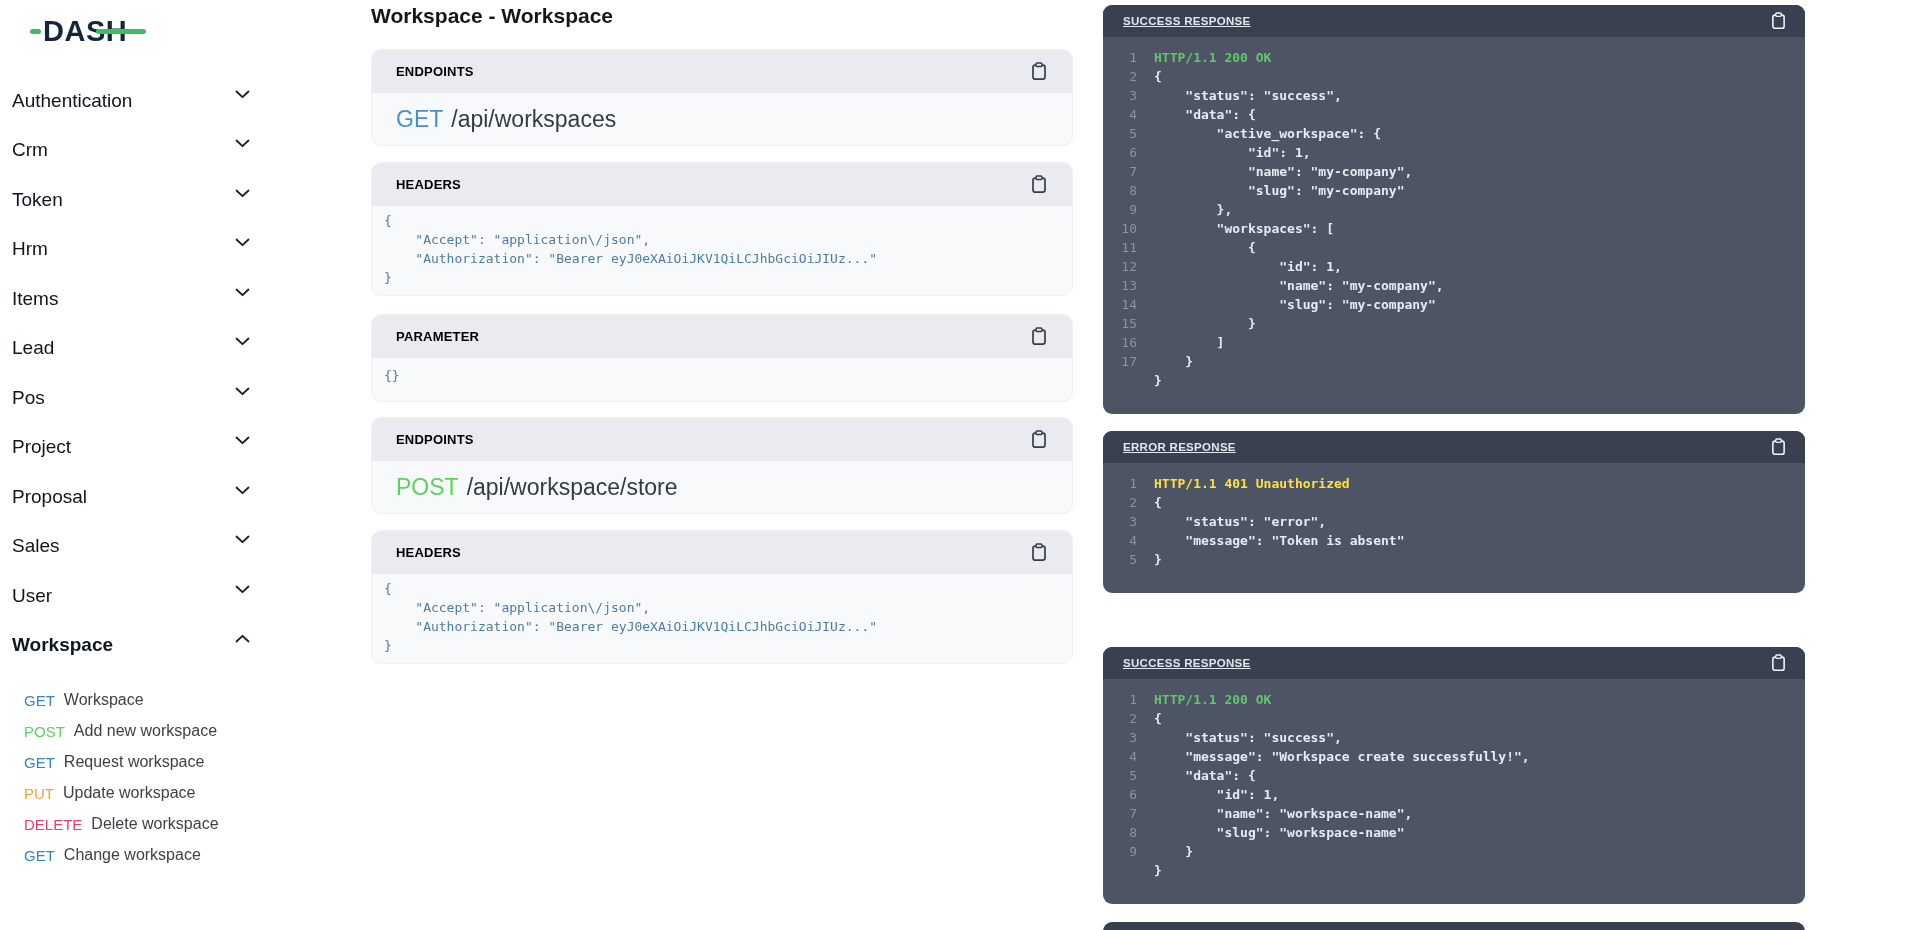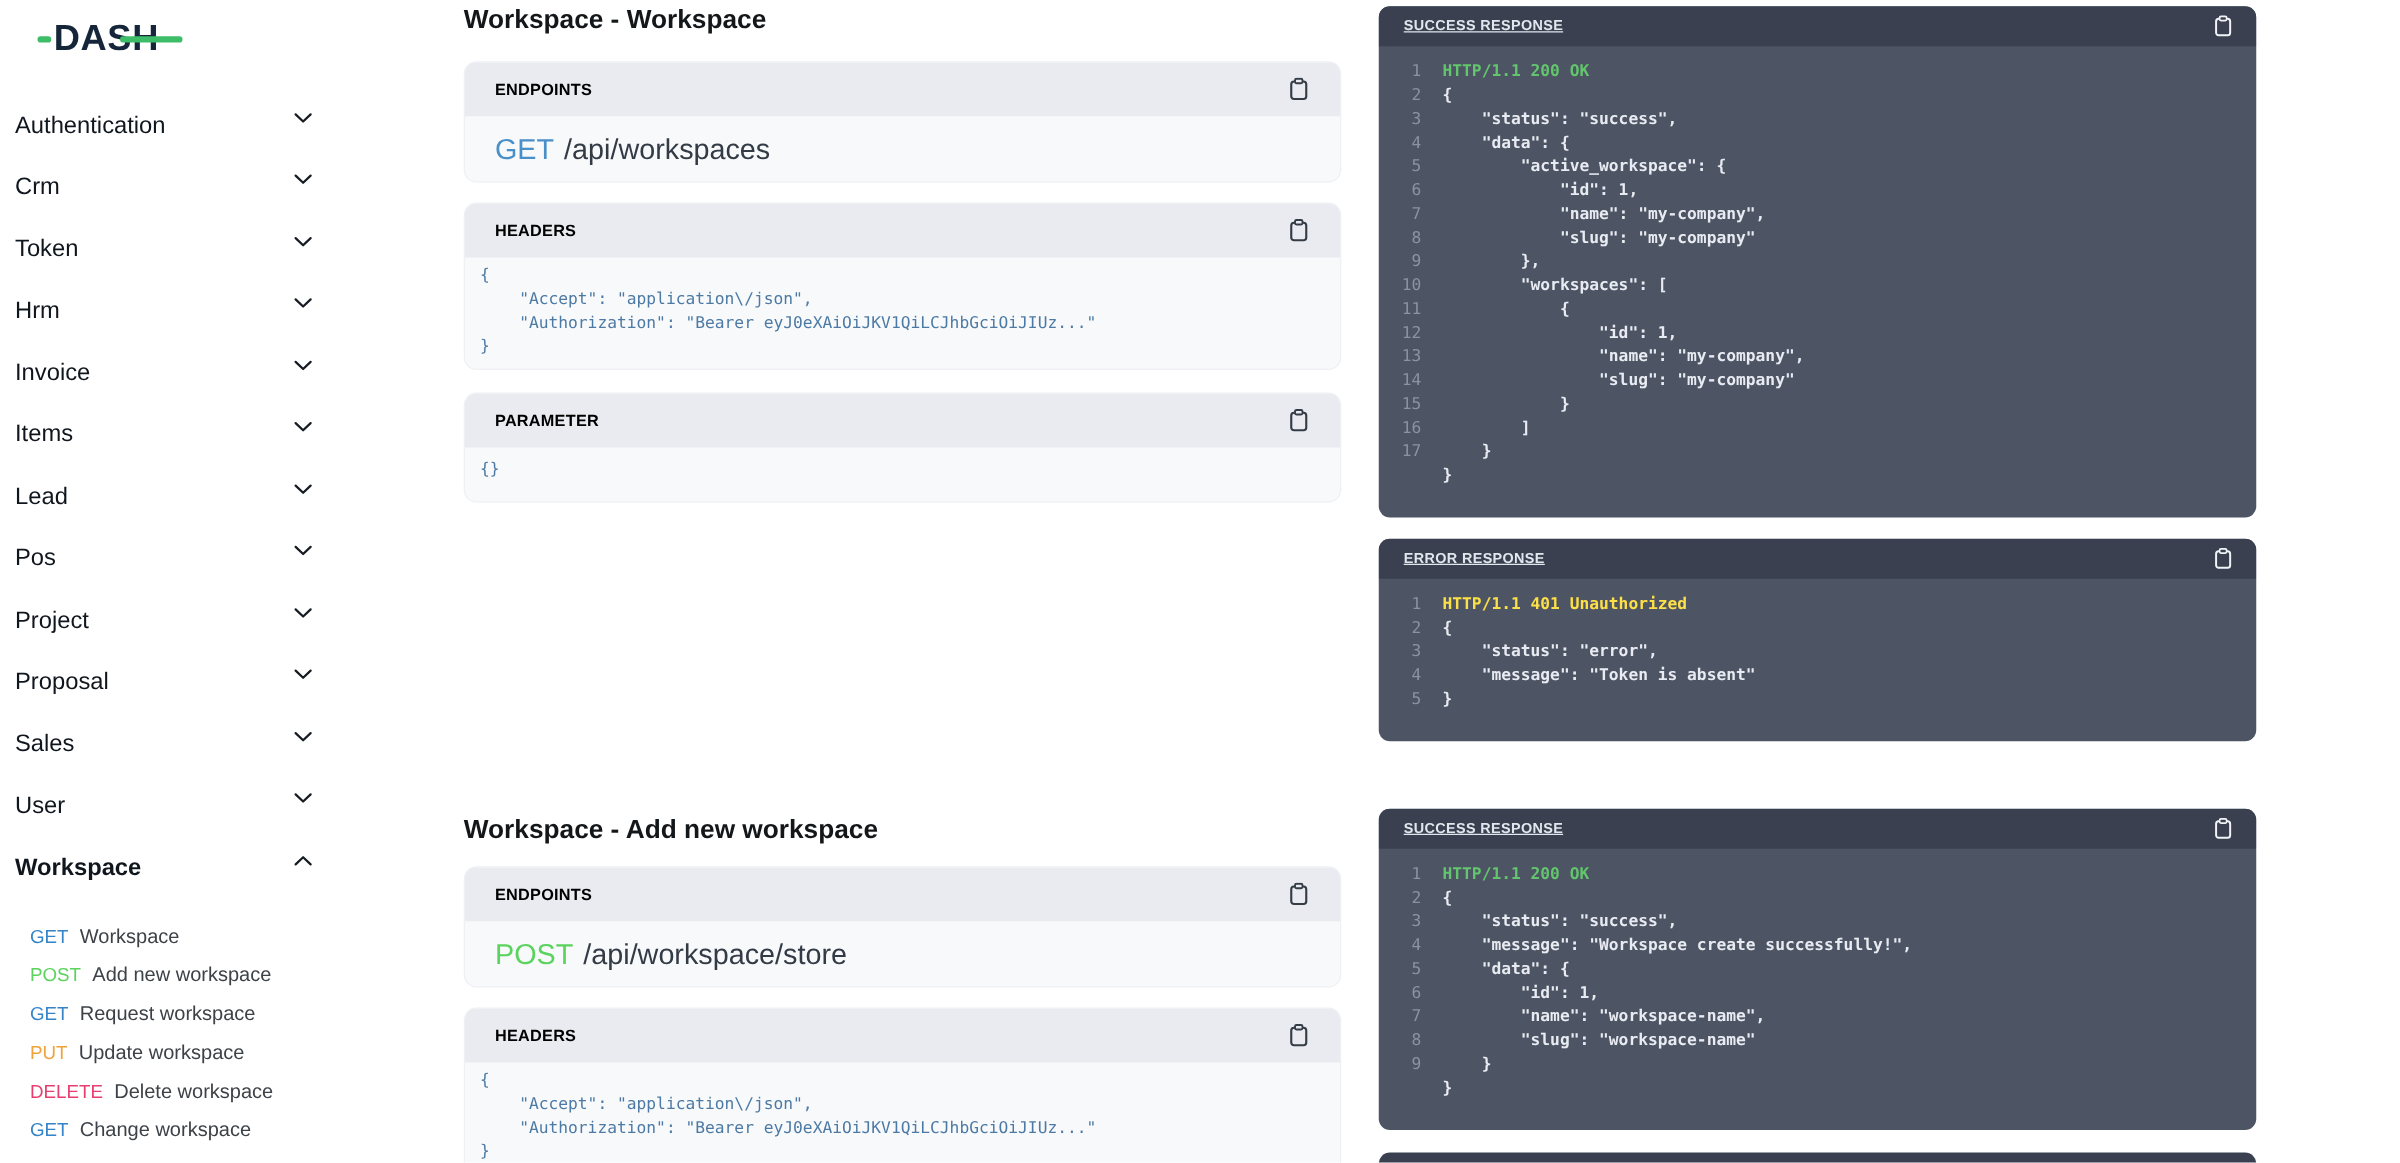--- a/index.html
+++ b/index.html
@@ -91,26 +91,20 @@
           <path d="M1.5 1.5 L7.5 7.2 L13.5 1.5" fill="none" stroke="#161c24" stroke-width="1.8" stroke-linecap="round" stroke-linejoin="round"></path>
         </svg>
     </div>
     <div class="nav-item">
       <span>Hrm</span>
       <svg width="15" height="9" viewBox="0 0 15 9">
           <path d="M1.5 1.5 L7.5 7.2 L13.5 1.5" fill="none" stroke="#161c24" stroke-width="1.8" stroke-linecap="round" stroke-linejoin="round"></path>
         </svg>
     </div>
     <div class="nav-item">
-      <span>Invoice</span>
-      <svg width="15" height="9" viewBox="0 0 15 9">
-          <path d="M1.5 1.5 L7.5 7.2 L13.5 1.5" fill="none" stroke="#161c24" stroke-width="1.8" stroke-linecap="round" stroke-linejoin="round"></path>
-        </svg>
-    </div>
-    <div class="nav-item">
       <span>Items</span>
       <svg width="15" height="9" viewBox="0 0 15 9">
           <path d="M1.5 1.5 L7.5 7.2 L13.5 1.5" fill="none" stroke="#161c24" stroke-width="1.8" stroke-linecap="round" stroke-linejoin="round"></path>
         </svg>
     </div>
     <div class="nav-item">
       <span>Lead</span>
       <svg width="15" height="9" viewBox="0 0 15 9">
           <path d="M1.5 1.5 L7.5 7.2 L13.5 1.5" fill="none" stroke="#161c24" stroke-width="1.8" stroke-linecap="round" stroke-linejoin="round"></path>
         </svg>
@@ -234,21 +228,20 @@
             <rect x="2" y="3.2" width="12" height="14" rx="2.2" fill="none" stroke="#343c46" stroke-width="1.7"></rect>
             <rect x="5" y="1" width="6" height="3.6" rx="1.2" fill="#e9ebf0" stroke="#343c46" stroke-width="1.5"></rect>
           </svg>
       </button>
     </div>
     <div class="code-body param">
         <div class="codeline">{}</div>
       </div>
   </div>
 
-  <h1 class="section-title t2">Workspace - Add new workspace</h1>
 
   <div class="card mt-15">
     <div class="card-header">
       <span class="card-title">ENDPOINTS</span>
       <button class="copy-btn">
         <svg width="16" height="19" viewBox="0 0 16 19">
             <rect x="2" y="3.2" width="12" height="14" rx="2.2" fill="none" stroke="#343c46" stroke-width="1.7"></rect>
             <rect x="5" y="1" width="6" height="3.6" rx="1.2" fill="#e9ebf0" stroke="#343c46" stroke-width="1.5"></rect>
           </svg>
       </button>

